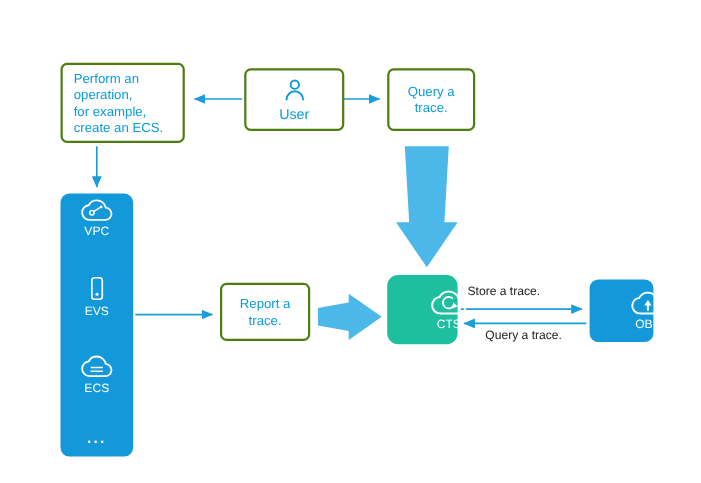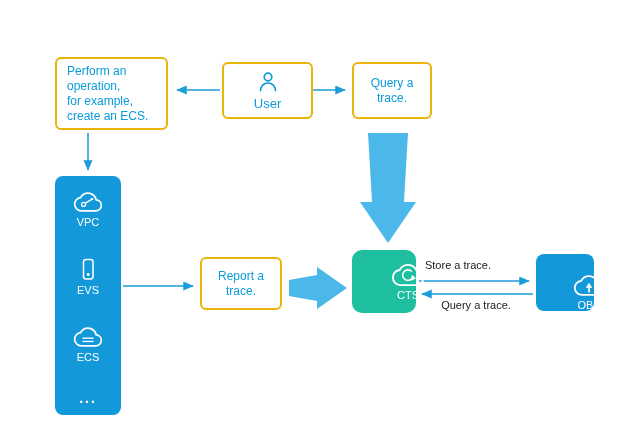--- a/index.html
+++ b/index.html
@@ -3,43 +3,43 @@
 <meta charset="utf-8">
 <style>
   * { box-sizing: border-box; margin: 0; padding: 0; }
   body { background: #fff; font-family: "Liberation Sans", sans-serif; }
   .canvas { position: relative; width: 637px; height: 439px; background: #ffffff; overflow: hidden; }
 
   .overlay { position: absolute; left: 0; top: 0; width: 637px; height: 439px; pointer-events: none; }
 
   .box {
     position: absolute; background: #fff;
-    border: 2px solid #eab308; border-radius: 6px;
+    border: 2px solid #4d7c0f; border-radius: 6px;
     color: #0a9bd8; font-size: 12px; line-height: 15px;
     display: flex; align-items: center; justify-content: center; text-align: center;
   }
   .perform-box { left: 55px; top: 57px; width: 113px; height: 73px;
                  justify-content: flex-start; text-align: left; padding-left: 10px; }
   .perform-box .txt { white-space: pre-line; }
   .user-box { left: 222px; top: 62px; width: 91px; height: 57px; flex-direction: column; gap: 2px; font-size: 13px; }
   .query-box { left: 352px; top: 62px; width: 80px; height: 57px; padding: 0 12px; }
   .report-box { left: 200px; top: 257px; width: 82px; height: 53px; padding: 0 14px; }
 
   .panel { position: absolute; left: 55px; top: 176px; width: 66px; height: 239px;
            background: #1398da; border-radius: 8px;
            display: flex; flex-direction: column; align-items: center;
-           justify-content: space-between; padding: 15px 0 12px; }
+           justify-content: space-between; padding: 4px 0 12px; }
   .panel-item { display: flex; flex-direction: column; align-items: center; gap: 3px;
                 color: #fff; font-size: 11px; }
   .ellipsis { color: #fff; font-size: 14px; font-weight: bold; letter-spacing: 2px; line-height: 10px; }
 
   .node { position: absolute; color: #fff; font-size: 11px;
           display: flex; flex-direction: column; align-items: center; justify-content: center; gap: 2px; padding-left: 48px; }
   .cts-node { left: 352px; top: 250px; width: 64px; height: 63px; background: #1dbf9e; border-radius: 10px; }
-  .obs-node { left: 536px; top: 254px; width: 58px; height: 57px; background: #1398da; border-radius: 8px; justify-content: flex-end; }
+  .obs-node { left: 536px; top: 254px; width: 58px; height: 57px; background: #1398da; border-radius: 8px; }
 
   .edge-label { position: absolute; width: 116px; text-align: center; font-size: 11px; color: #222; }
   .store-label { left: 400px; top: 259px; }
   .query-label { left: 418px; top: 299px; }
 
   svg { display: block; }
 </style>
 </head>
 <body>
 

